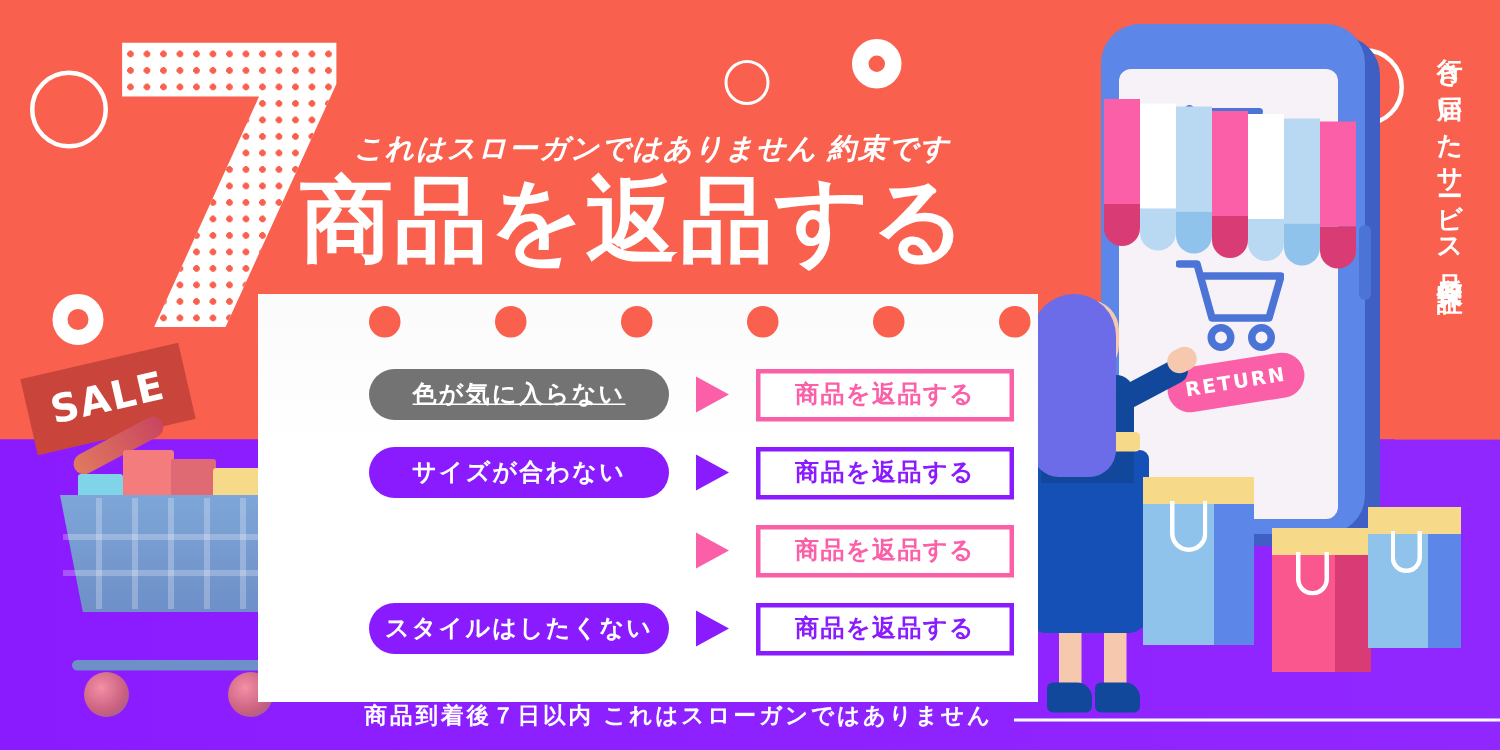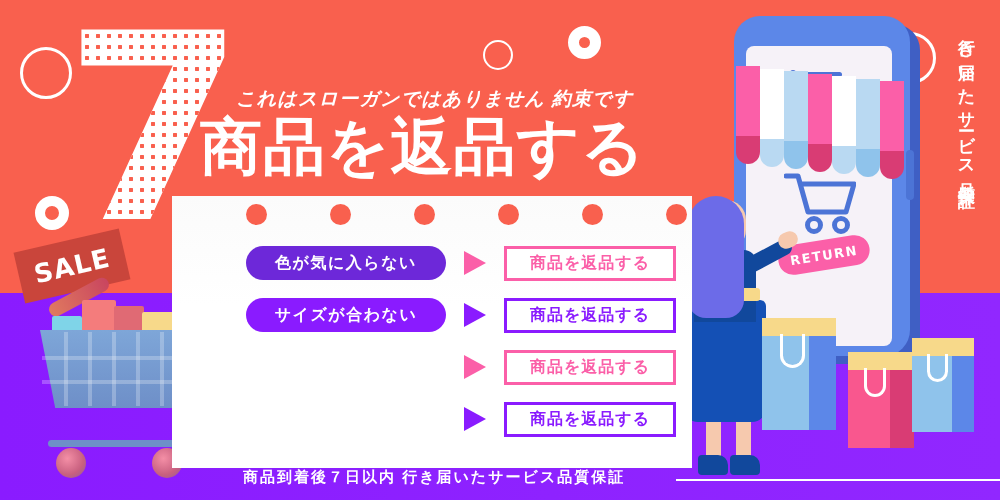--- a/index.html
+++ b/index.html
@@ -97,21 +97,21 @@
   
   .rows { position:absolute; left:246px; top:246px; width:430px; height:200px; }
   .row { position:absolute; left:0; width:430px; height:36px; }
   .pill {
     position:absolute; left:0; top:0; width:200px; height:34px;
     border-radius:17px;
     display:flex; align-items:center; justify-content:center;
     color:#FFFFFF; font-size:16px; font-weight:700; letter-spacing:1.5px;
     white-space:nowrap;
   }
-  .pill.pink   { background:#6d28d9; }
+  .pill.pink   { background:#737373;text-decoration:underline; }
   .pill.purple { background:#8A1BFF; }
 
   .arrow {
     position:absolute; left:218px; top:5px;
     width:0; height:0;
     border-top:12px solid transparent;
     border-bottom:12px solid transparent;
   }
   .arrow.pink   { border-left:22px solid #FB5FA8; }
   .arrow.purple { border-left:22px solid #8A1BFF; }
@@ -403,21 +403,22 @@
       <div class="row" style="top: 52px; text-align: center;">
         <div class="pill purple">サイズが合わない</div>
         <div class="arrow purple"></div>
         <div class="outbox purple">商品を返品する</div>
       </div>
       <div class="row" style="top: 104px;">
         <div class="arrow pink"></div>
         <div class="outbox pink">商品を返品する</div>
       </div>
       <div class="row" style="top: 156px;">
+        <div class="pill purple">スタイルはしたくない</div>
         <div class="arrow purple"></div>
         <div class="outbox purple">商品を返品する</div>
       </div>
     </div>
 
-  <div class="caption">商品到着後７日以内 行き届いたサービス品質保証</div>
+  <div class="caption">商品到着後７日以内 これはスローガンではありません</div>
   <div class="caption-line"></div>
 
 </div>
 
 </body></html>

